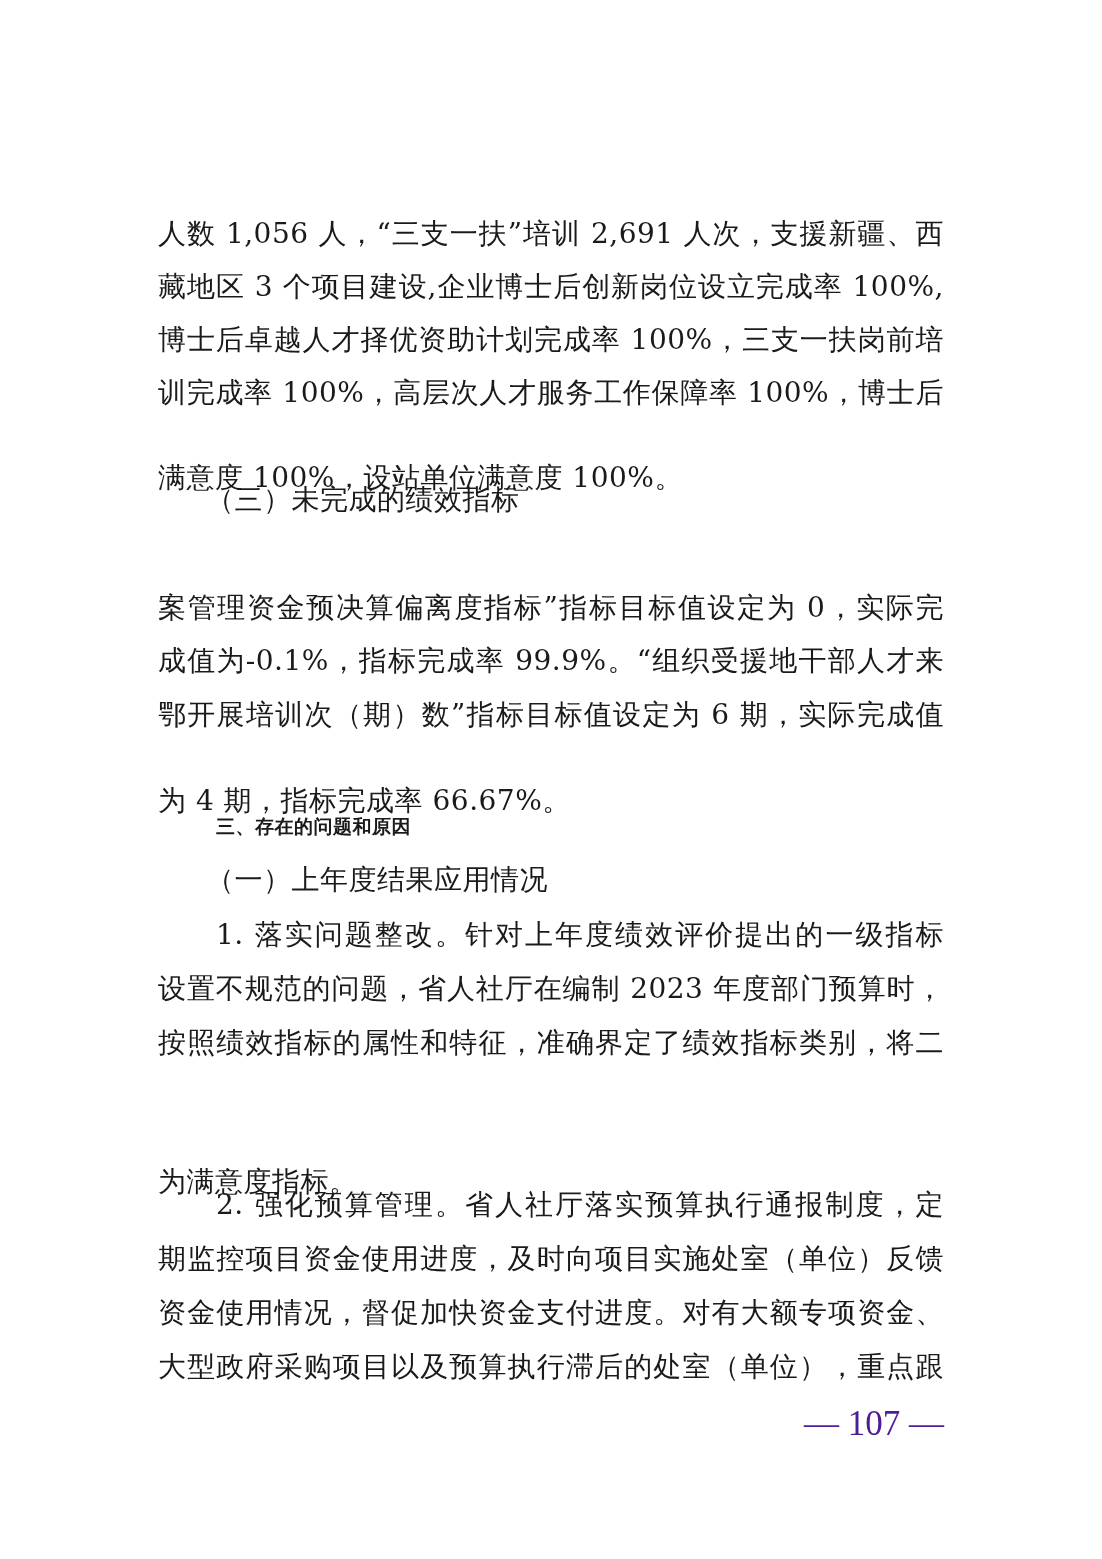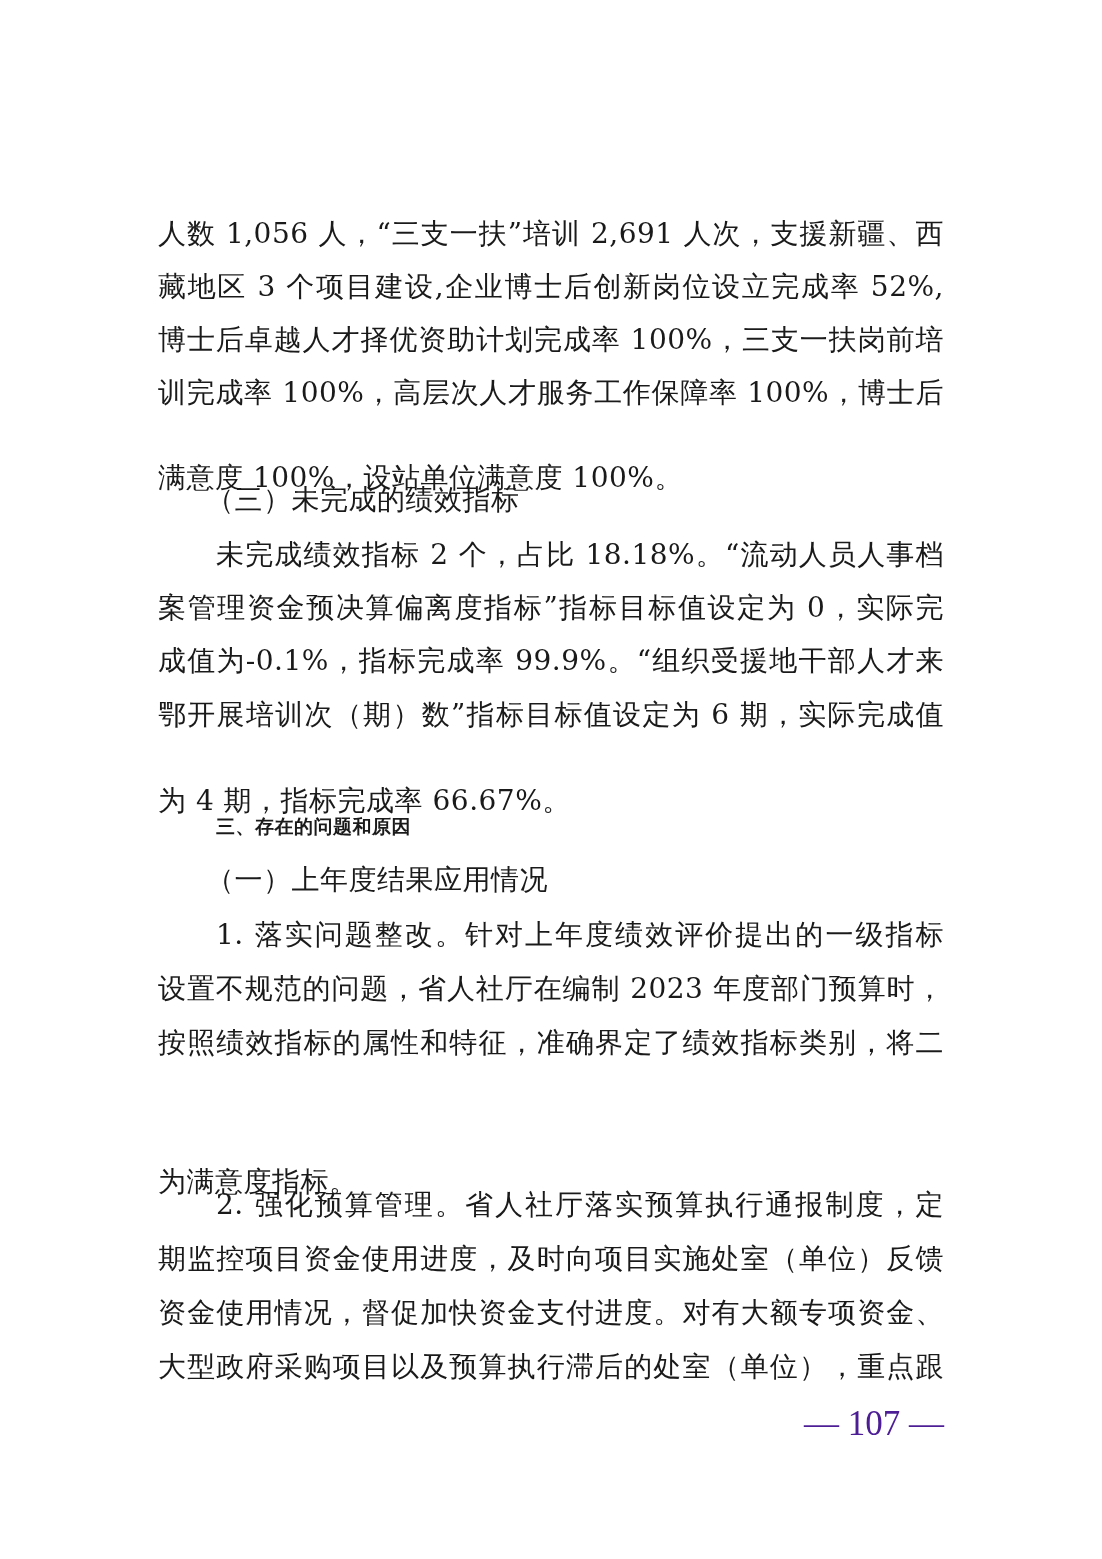--- a/index.html
+++ b/index.html
@@ -24,28 +24,27 @@
     font-family: "Liberation Serif", "DejaVu Serif", serif; font-size: 35px; line-height: 40px;
     color: #4c1d95; white-space: pre;
   }
 </style>
 </head>
 <body>
 
 <div class="page">
 
   <div class="line" style="top:214px">人数 1,056 人，“三支一扶”培训 2,691 人次，支援新疆、西</div>
-  <div class="line" style="top:267px">藏地区 3 个项目建设,企业博士后创新岗位设立完成率 52%,</div>
+  <div class="line" style="top:267px">藏地区 3 个项目建设,企业博士后创新岗位设立完成率 100%,</div>
   <div class="line" style="top:320px">博士后卓越人才择优资助计划完成率 100%，三支一扶岗前培</div>
   <div class="line" style="top:373px">训完成率 100%，高层次人才服务工作保障率 100%，博士后</div>
   <div class="line last" style="top:426px">满意度 100%，设站单位满意度 100%。</div>
 
   <div class="line heading" style="top:480px; left:206px;">（三）未完成的绩效指标</div>
 
-  <div class="line indent" style="top:535px">未完成绩效指标 2 个，占比 18.18%。“流动人员人事档</div>
   <div class="line" style="top:588px">案管理资金预决算偏离度指标”指标目标值设定为 0，实际完</div>
   <div class="line" style="top:641px">成值为-0.1%，指标完成率 99.9%。“组织受援地干部人才来</div>
   <div class="line" style="top:695px">鄂开展培训次（期）数”指标目标值设定为 6 期，实际完成值</div>
   <div class="line last" style="top:749px">为 4 期，指标完成率 66.67%。</div>
 
   <div class="line heading bold" style="top:806px; left:216px;">三、存在的问题和原因</div>
 
   <div class="line heading" style="top:860px; left:206px;">（一）上年度结果应用情况</div>
 
   <div class="line indent" style="top:915px">1. 落实问题整改。针对上年度绩效评价提出的一级指标</div>

